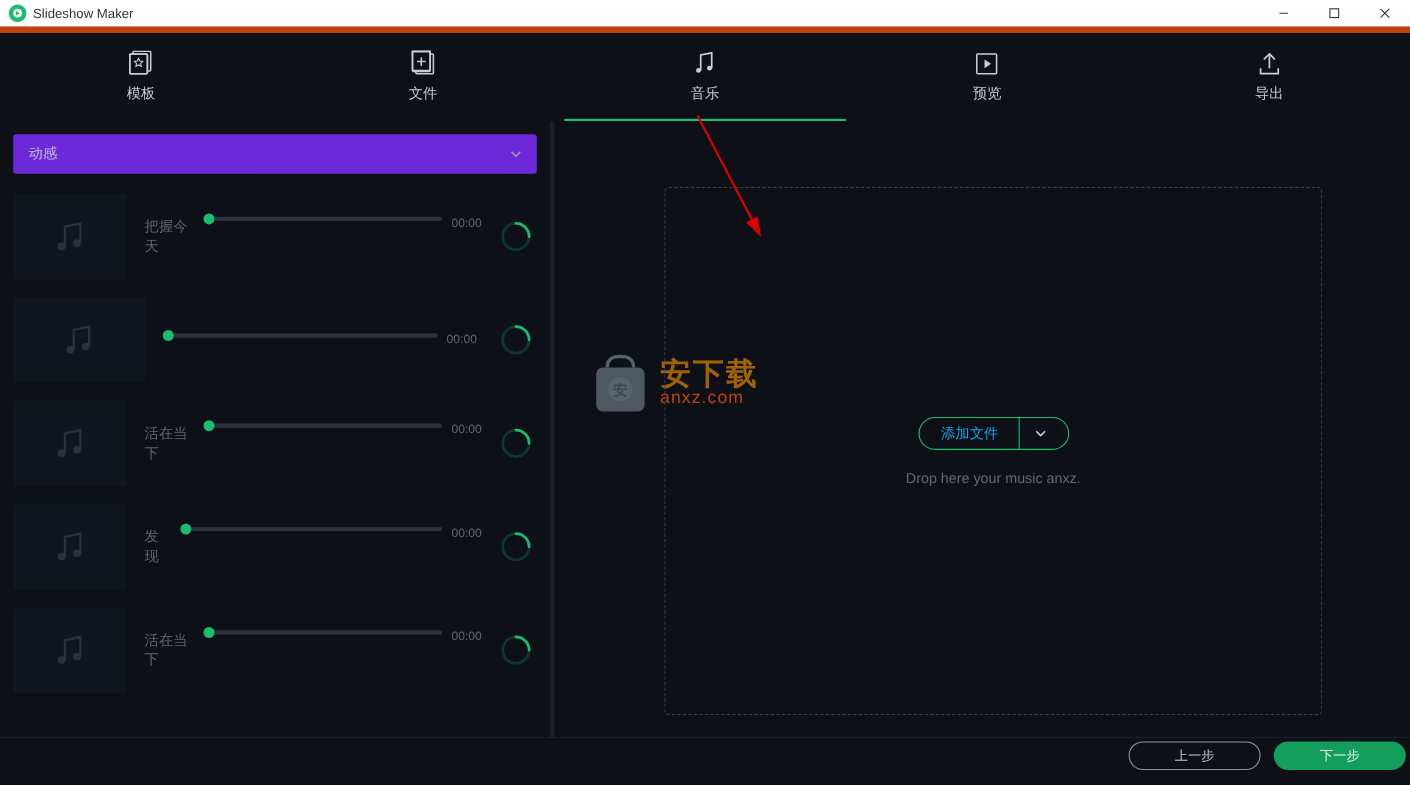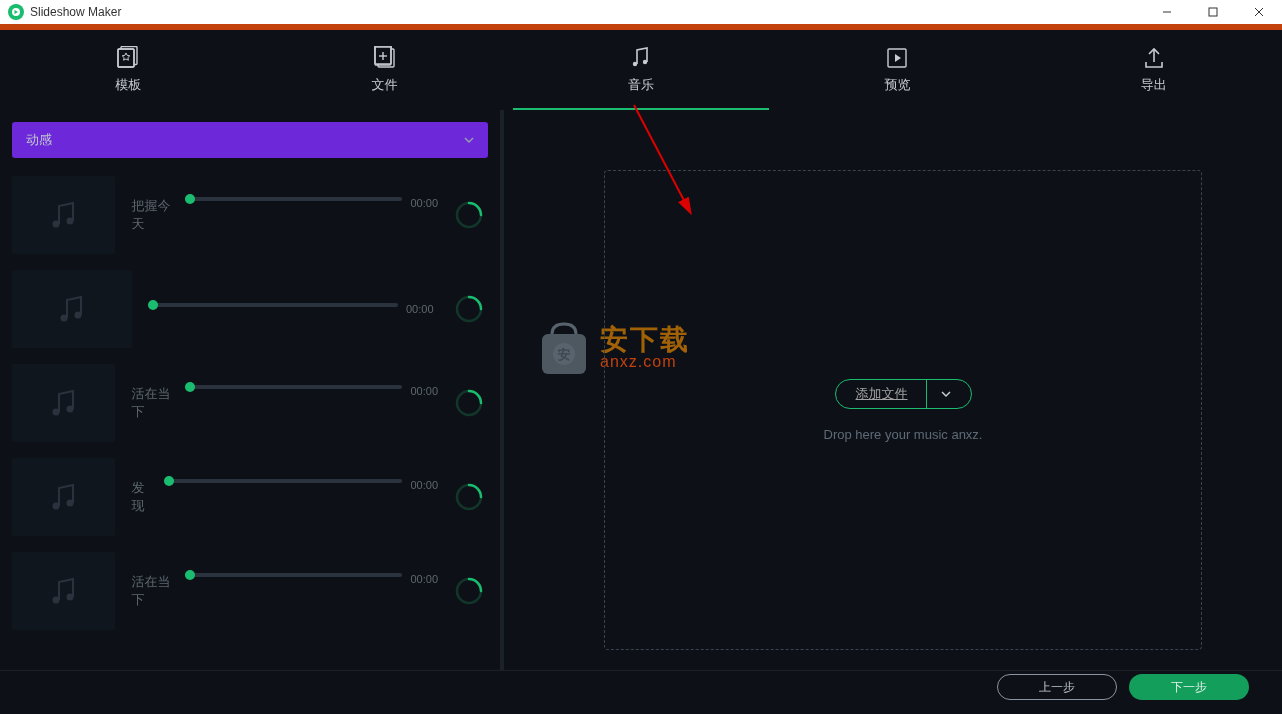--- a/index.html
+++ b/index.html
@@ -39,33 +39,33 @@
 .track .thumb svg { width: 36px; height: 36px; }
 .track .info { flex: 1; display: flex; flex-direction: row; gap: 8px; }
 .track .t-title { color: #5d6770; font-size: 13px; }
 .track .slider { height: 4px; background: #2a333d; border-radius: 2px; position: relative; width: 250px; cursor: pointer; }
 .track .slider .dot { position: absolute; left: 0; top: 50%; transform: translate(0,-50%); width: 10px; height: 10px; background: #1abc6f; border-radius: 50%; }
 .track .t-time { color: #5d6770; font-size: 11px; }
 .track .loader { width: 30px; height: 30px; }
 .loader svg { width: 30px; height: 30px; }
 
 .dropzone { position: absolute; left: 100px; right: 80px; top: 60px; bottom: 20px; border: 1px dashed #3a4450; border-radius: 4px; display: flex; flex-direction: column; align-items: center; justify-content: center; gap: 18px; }
-.addfile { border: 1px solid #1abc6f; color: #a3a3a3; height: 30px; padding: 0 20px; border-radius: 15px; display: flex; align-items: center; gap: 18px; font-size: 13px; cursor: pointer; text-decoration: underline; }
+.addfile { border: 1px solid #1abc6f; color: #0ea5e9; height: 30px; padding: 0 20px; border-radius: 15px; display: flex; align-items: center; gap: 18px; font-size: 13px; cursor: pointer; }
 .addfile .chev { border-left: 1px solid #1abc6f; padding-left: 14px; height: 100%; display: flex; align-items: center; }
 .drop-text { color: #5e6a76; font-size: 13px; }
 
 .arrow-annotation { position: absolute; pointer-events: none; z-index: 50; }
 
 .watermark { position: absolute; left: 30px; top: 210px; color: #5c6670; pointer-events: none; display: flex; align-items: center; gap: 6px; }
 .watermark .bag { width: 60px; height: 56px; }
 .watermark .txt { display: flex; flex-direction: column; line-height: 1; }
 .watermark .cn { font-size: 28px; font-weight: bold; letter-spacing: 2px; color: #a16207; }
 .watermark .en { font-size: 16px; color: #c2410c; letter-spacing: 1px; }
 
-.footer { height: 33px; display: flex; align-items: center; justify-content: flex-end; gap: 12px; padding: 0 33px; border-top: 1px solid #1a2129; }
+.footer { height: 33px; display: flex; align-items: center; justify-content: flex-end; gap: 12px; padding: 0 4px; border-top: 1px solid #1a2129; }
 .btn { height: 26px; width: 120px; border-radius: 13px; display: flex; align-items: center; justify-content: center; font-size: 12px; cursor: pointer; }
 .btn-outline { border: 1px solid #8a94a0; color: #c0c8d0; }
 .btn-primary { background: #149e5c; color: #e8f5ee; }
 </style>
 </head>
 <body>
 
 <div class="titlebar">
   <div class="logo">
     <svg viewBox="0 0 10 10">

